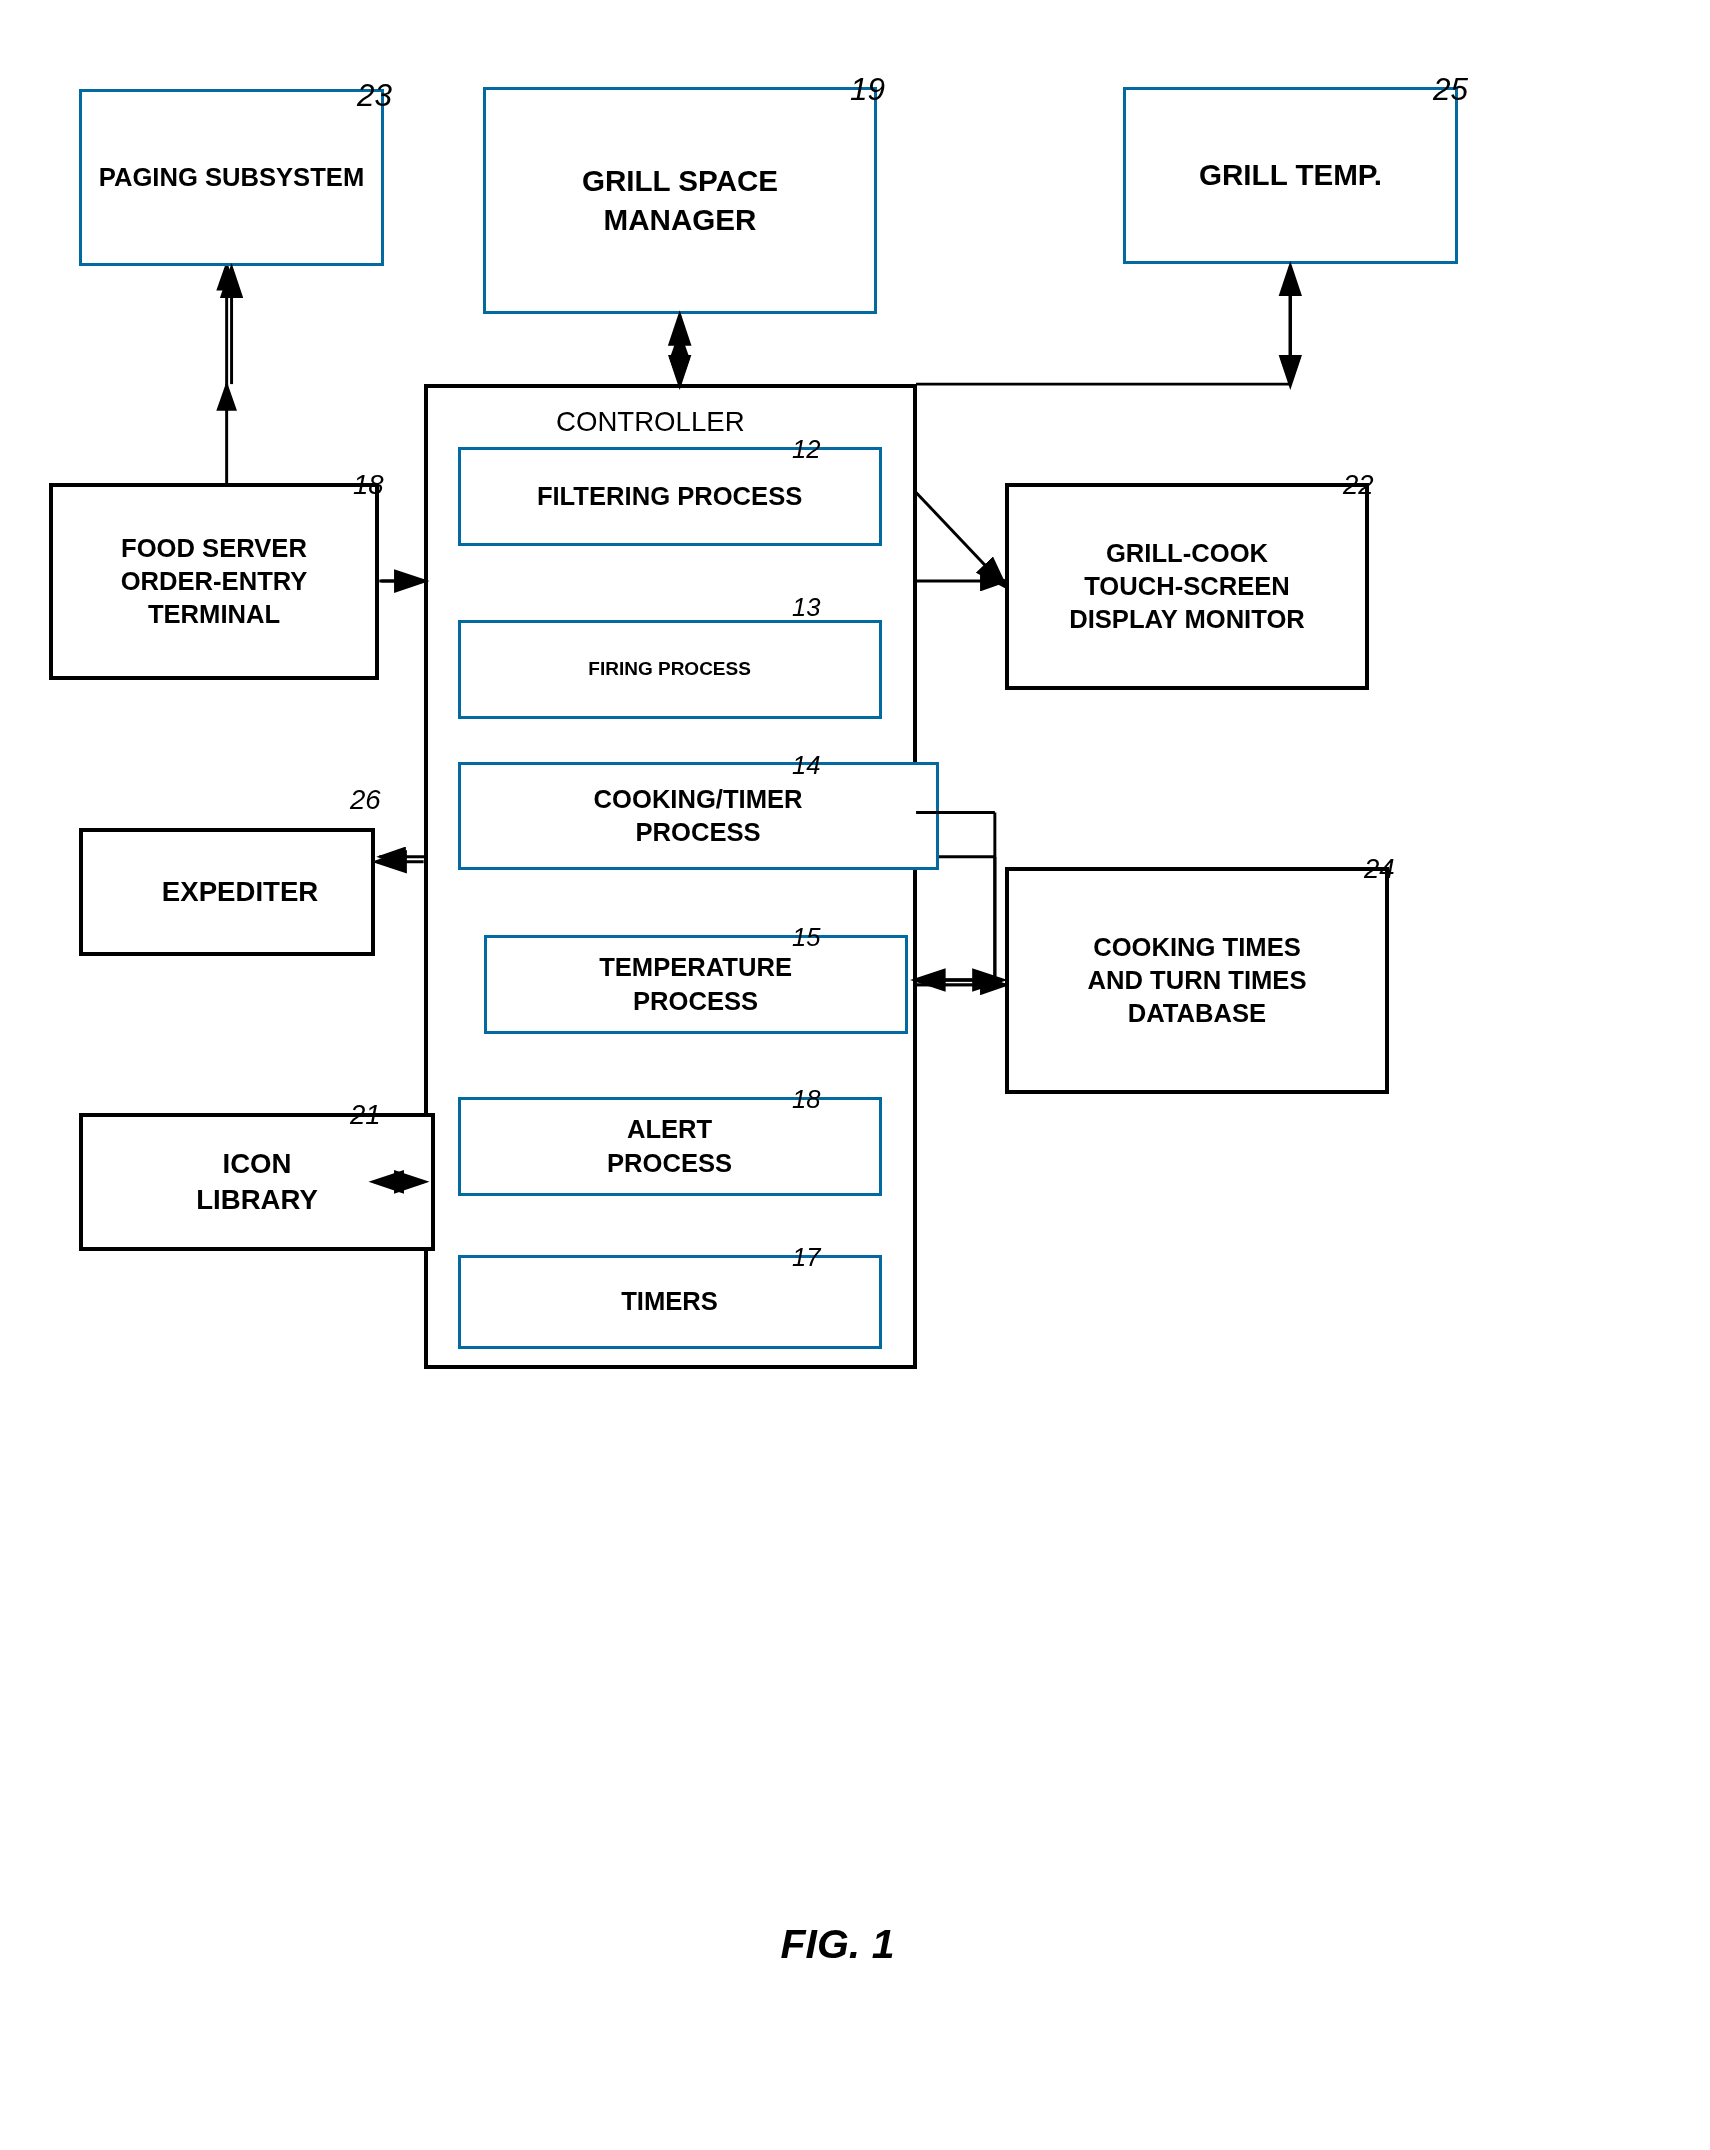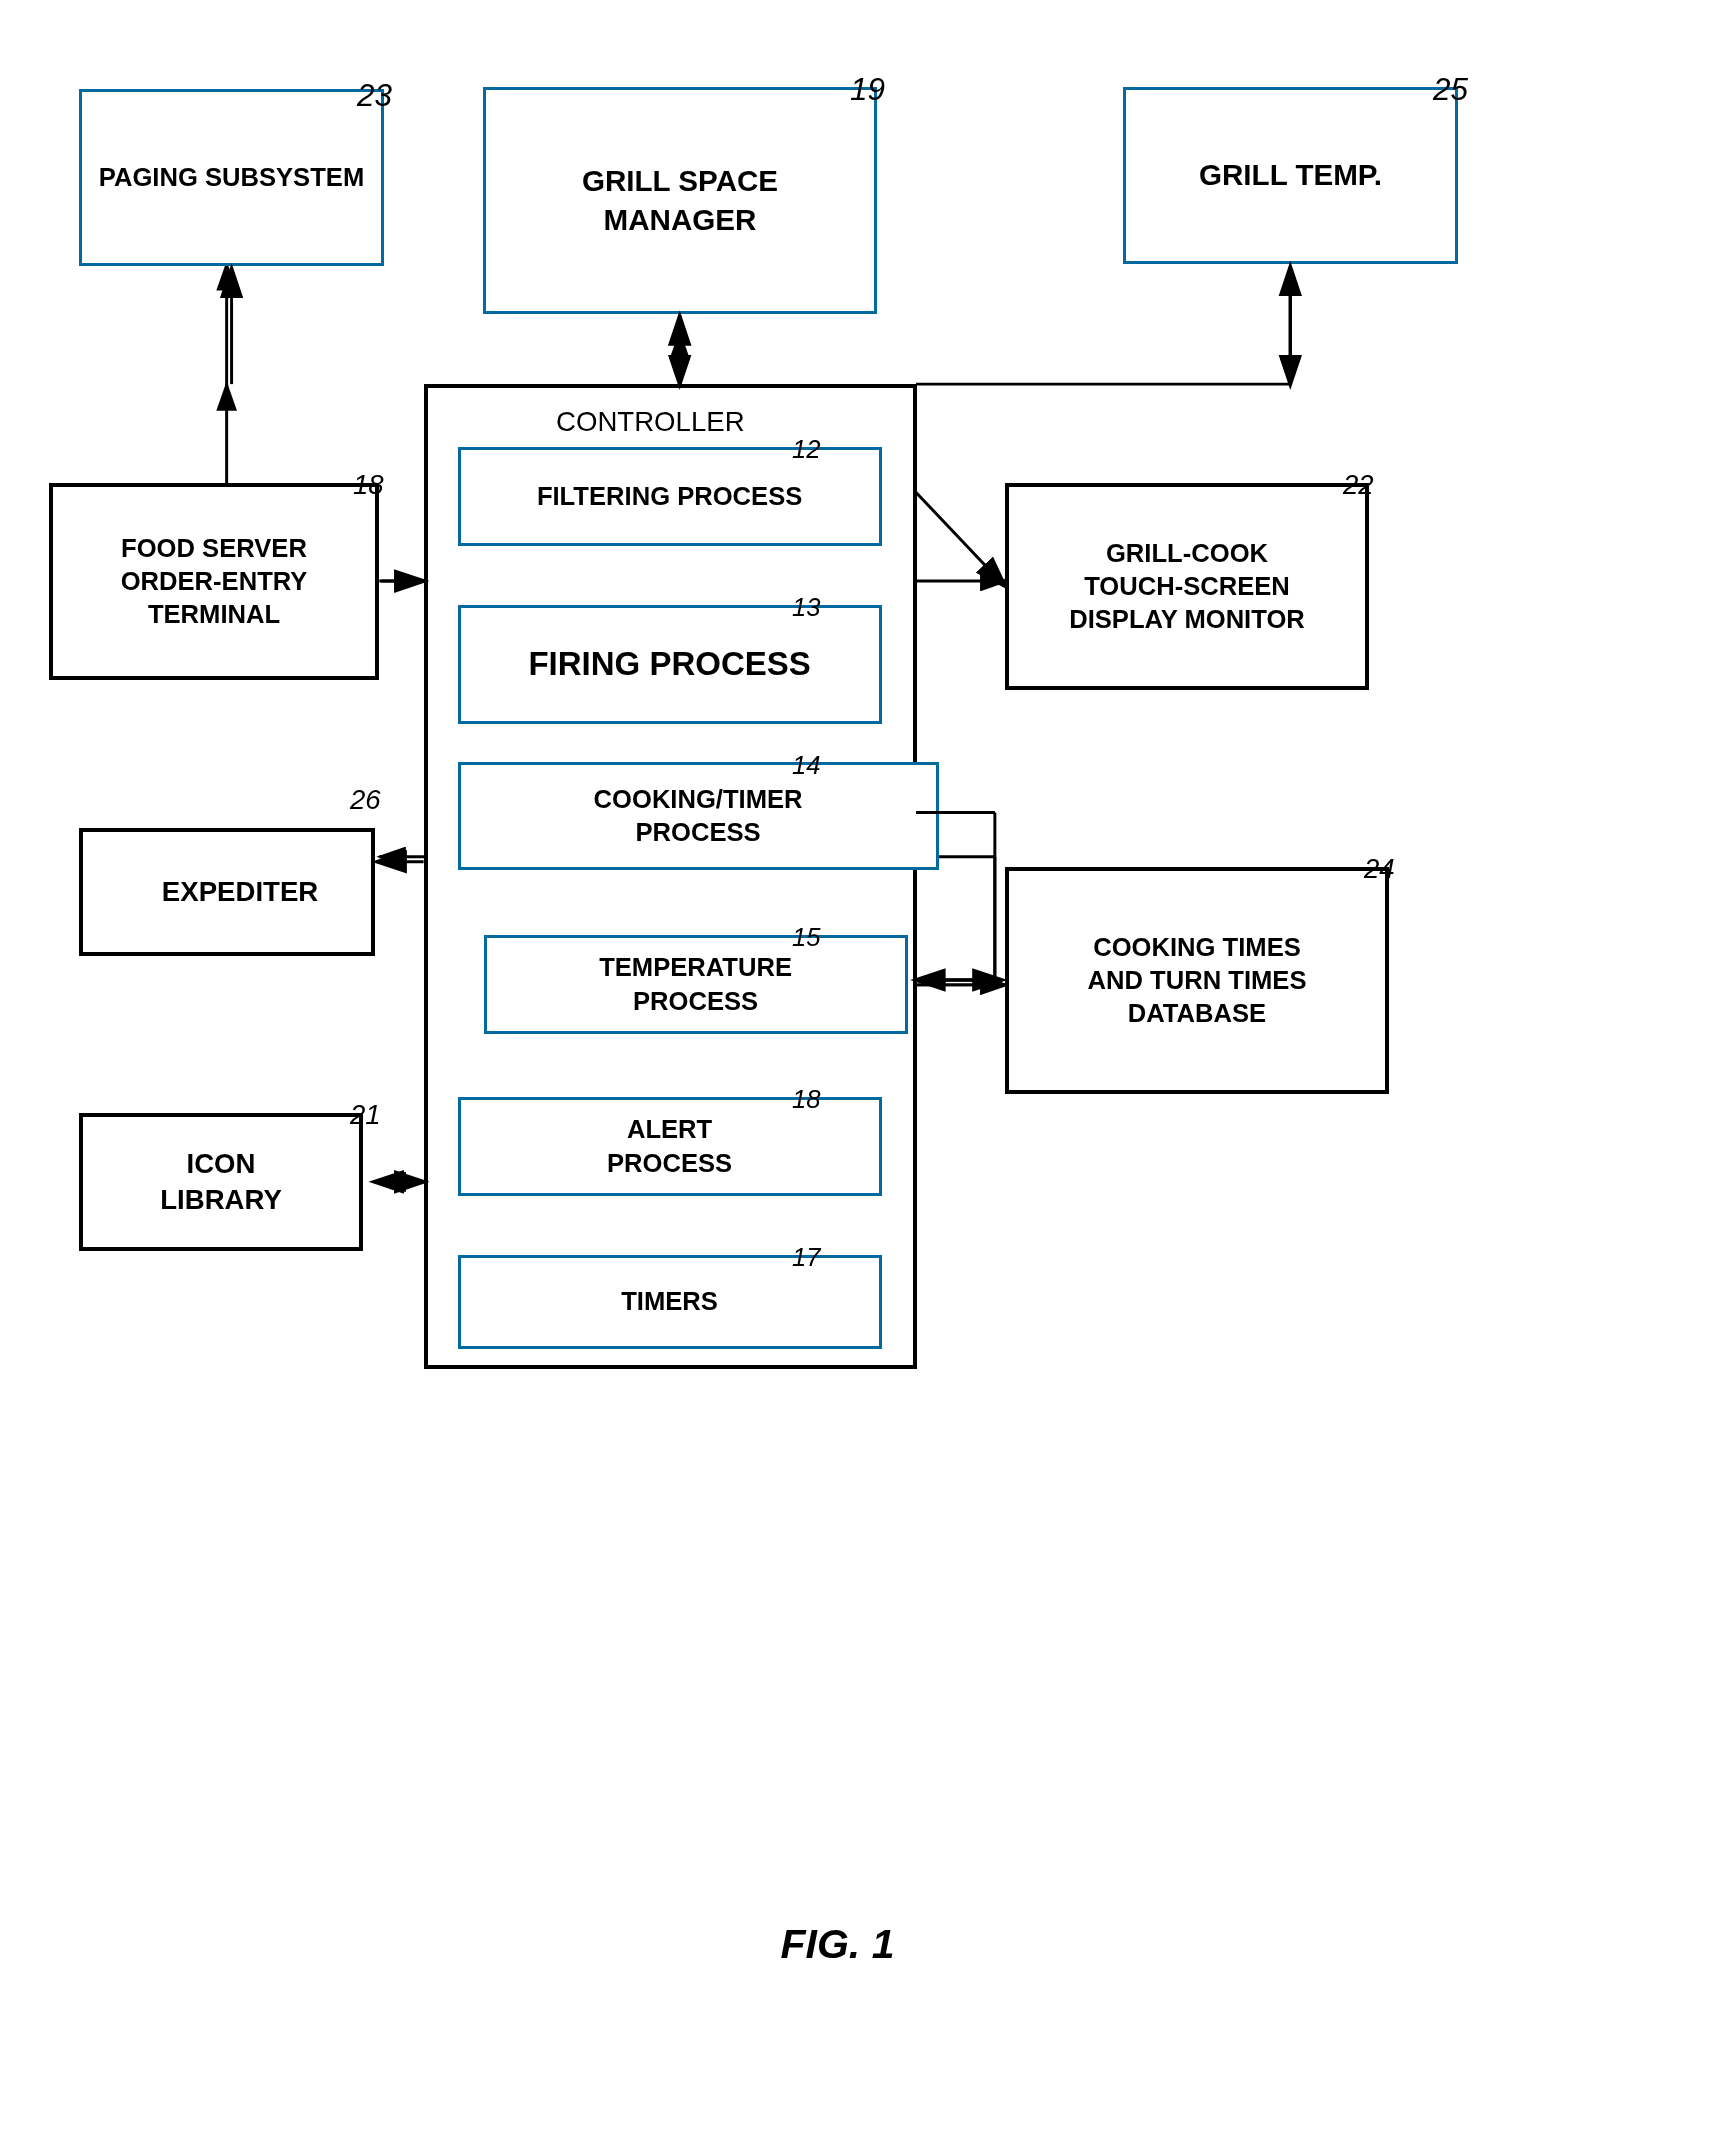--- a/index.html
+++ b/index.html
@@ -139,21 +139,21 @@
 
   <div id="controller-outer" style="left:424px; top:384px; width:493px; height:985px;">
 
     <div class="controller-label" style="top:9.9px; left:128px; position:absolute; font-size:27.6px;margin-top:8px;">CONTROLLER</div>
 
     <div class="box" style="left:29.6px; top:59px; width:424px; height:99px; font-size:25.6px; position:absolute;">
       <span>FILTERING PROCESS</span>
     </div>
     <span class="label-num" style="position:absolute; left:364px; top:47px; font-size:25.6px;">12</span>
 
-    <div class="box" style="left:29.6px; top:217px; width:424px; height:119px; font-size:33px; position:absolute;">
+    <div class="box" style="left:29.6px; top:232px; width:424px; height:99px; font-size:19px; position:absolute;">
       <span>FIRING PROCESS</span>
     </div>
     <span class="label-num" style="position:absolute; left:364px; top:205px; font-size:25.6px;">13</span>
 
     <div class="box" style="left:29.6px; top:374px; width:481px; height:108px; font-size:25.6px; position:absolute;">
       <span>COOKING/TIMER<br>PROCESS</span>
     </div>
     <span class="label-num" style="position:absolute; left:364px; top:363px; font-size:25.6px;">14</span>
 
     <div class="box" style="left:29.6px; top:547px; width:424px; height:99px; font-size:25.6px; position:absolute;margin-left:26px;">
@@ -187,21 +187,21 @@
   <div class="box box-thick" style="left:79px; top:828px; width:296px; height:128px; font-size:27.6px;padding-left:36px;">
     <span>EXPEDITER</span>
   </div>
   <span class="label-num" style="left:350px; top:784px; font-size:27.6px;">26</span>
 
   <div class="box box-thick" style="left:1005px; top:867px; width:384px; height:227px; font-size:25.6px;">
     <span>COOKING TIMES<br>AND TURN TIMES<br>DATABASE</span>
   </div>
   <span class="label-num" style="left:1364px; top:853px; font-size:27.6px;">24</span>
 
-  <div class="box box-thick" style="left:79px; top:1113px; width:284px; height:138px; font-size:27.6px;">
+  <div class="box box-thick" style="left:79px; top:1113px; width:356px; height:138px; font-size:27.6px;">
     <span>ICON<br>LIBRARY</span>
   </div>
   <span class="label-num" style="left:350px; top:1099px; font-size:27.6px;">21</span>
 
   <div class="fig-label" style="left:739px; top:1921px; width:197px;">FIG. 1</div>
 
 </div>
 
 <svg style="position:absolute;top:0;left:0;width:1710px;height:2150px;pointer-events:none;" viewBox="0 0 1736 2183" width="1710" height="2150">
   <defs>

